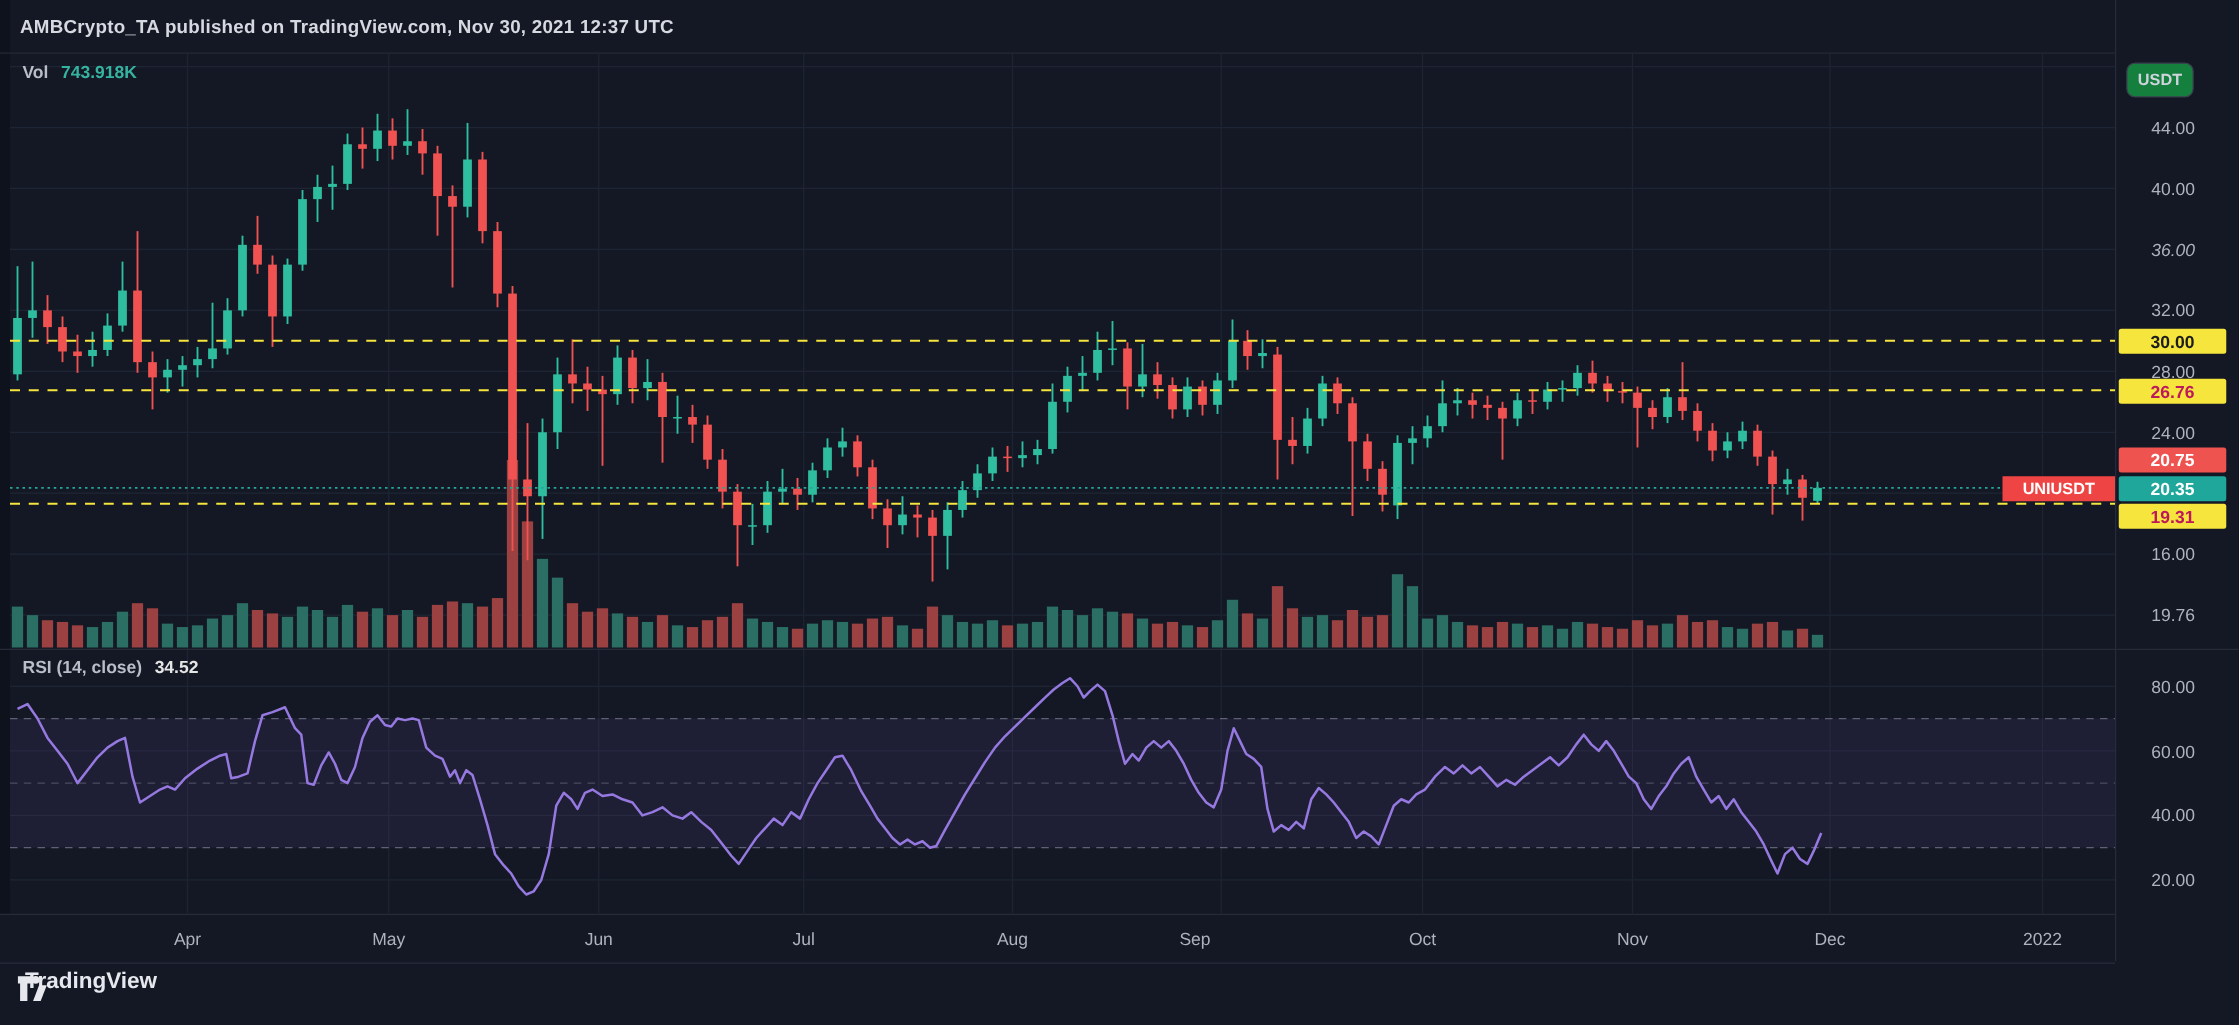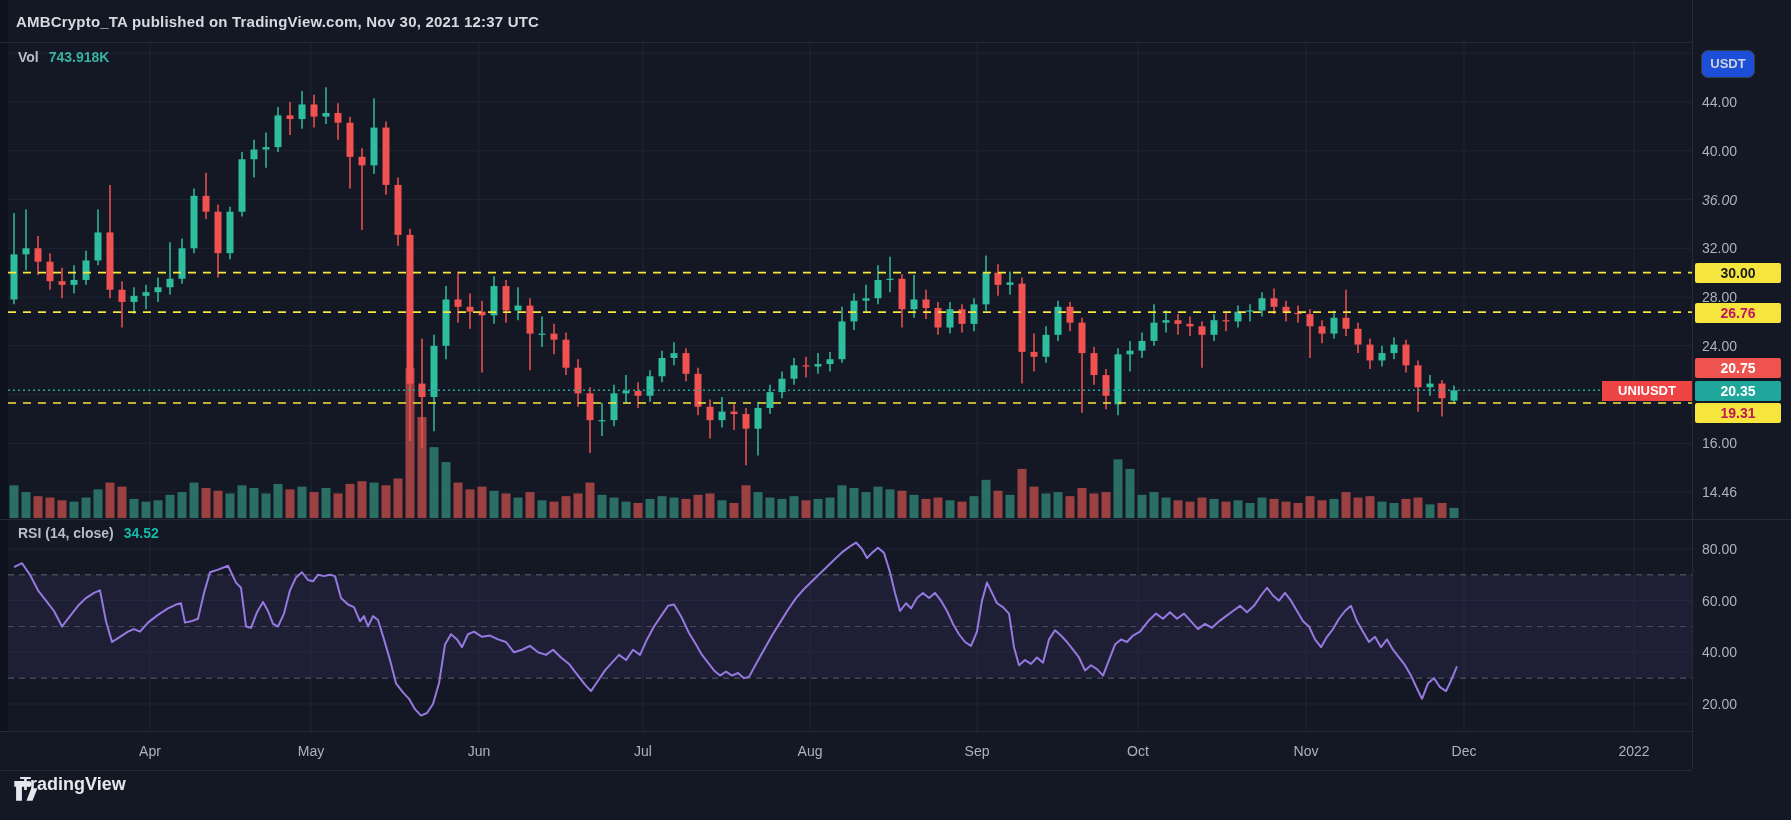--- a/index.html
+++ b/index.html
@@ -4,31 +4,31 @@
 <style>
   html,body{margin:0;padding:0;background:#0d1117;}
   .app{position:relative;width:1791px;height:820px;background:#141824;
        font-family:"Liberation Sans",sans-serif;overflow:hidden;}
   .left-strip{position:absolute;left:0;top:0;width:8px;height:769px;background:#0e121c;}
   .header{position:absolute;left:16px;top:8px;height:28px;line-height:28px;
           color:#d6d9e0;font-size:15px;font-weight:700;letter-spacing:.2px;}
   .legend{position:absolute;left:18px;font-size:14px;font-weight:700;color:#b9bdc7;}
   .legend .val{margin-left:10px;font-weight:700;}
   #vol-legend{top:49px;} #vol-legend .val{color:#35b3a0;}
-  #rsi-legend{top:525px;} #rsi-legend .val{color:#14b8a6;}
+  #rsi-legend{top:525px;} #rsi-legend .val{color:#e5e5e5;}
   svg{position:absolute;left:0;top:0;}
   .price-axis{position:absolute;left:1692px;top:0;width:99px;height:769px;
               border-left:1px solid #262b3a;background:#141824;}
   .axis-split{position:absolute;left:0;top:519px;width:99px;height:1px;background:#262b3a;}
-  .tick{position:absolute;left:9px;transform:translateY(-50%);font-size:14px;color:#aeb2bd;}
+  .tick{position:absolute;left:28px;transform:translateY(-50%);font-size:14px;color:#aeb2bd;}
   .badge{position:absolute;left:2px;transform:translateY(-50%);width:86px;text-align:center;
          font-size:14px;font-weight:700;padding:2px 0;border-radius:2px;}
   .usdt-btn{position:absolute;left:8px;top:50px;width:52px;height:26px;line-height:26px;
             text-align:center;color:#cfd3dd;font-size:13px;font-weight:700;
-            border:1px solid #3a3f4e;border-radius:7px;background:#1d4ed8;cursor:pointer;}
+            border:1px solid #3a3f4e;border-radius:7px;background:#15803d;cursor:pointer;}
   .symbol-tag{position:absolute;left:1602px;top:381px;width:90px;height:20px;line-height:20px;
               background:#ef4444;color:#fff;font-size:13px;font-weight:700;text-align:center;}
   .time-axis{position:absolute;left:0;top:731px;width:1692px;height:38px;
              border-top:1px solid #262b3a;border-bottom:1px solid #262b3a;background:#141824;}
   .time-label{position:absolute;top:0;height:38px;line-height:38px;transform:translateX(-50%);
               font-size:14px;color:#aeb2bd;}
   .pane-top{position:absolute;left:0;top:42px;width:1791px;height:1px;background:#232837;}
   .pane-split{position:absolute;left:0;top:519px;width:1692px;height:1px;background:#262b3a;}
   .watermark{position:absolute;left:12px;top:774px;display:flex;align-items:center;cursor:pointer;}
   .watermark .wm-text{color:#e6e8ee;font-size:18px;font-weight:700;margin-left:8px;}
@@ -455,39 +455,39 @@
   <div class="price-axis">
     <div class="usdt-btn">USDT</div>
     <div class="axis-split"></div>
   <div class="tick" style="top: 102px;">44.00</div>
       <div class="tick" style="top: 150.76px;">40.00</div>
       <div class="tick" style="top: 199.52px; font-style: italic;">36.00</div>
       <div class="tick" style="top: 248.28px;">32.00</div>
       <div class="tick" style="top: 297.04px;">28.00</div>
       <div class="tick" style="top: 345.8px;">24.00</div>
       <div class="tick" style="top: 443.32px;">16.00</div>
-      <div class="tick" style="top: 492.08px;">14.46</div>
+      <div class="tick" style="top: 492.08px;">19.76</div>
       <div class="tick" style="top: 549px;">80.00</div>
       <div class="tick" style="top: 600.66px;">60.00</div>
       <div class="tick" style="top: 652.32px;">40.00</div>
       <div class="tick" style="top: 703.98px;">20.00</div>
       <div class="badge" style="top: 273px; background: rgb(246, 229, 61); color: rgb(28, 28, 28);">30.00</div>
       <div class="badge" style="top: 313px; background: rgb(246, 229, 61); color: #be185d;">26.76</div>
       <div class="badge" style="top: 368px; background: rgb(239, 83, 80); color: rgb(255, 255, 255);">20.75</div>
       <div class="badge" style="top: 391px; background: rgb(31, 167, 155); color: rgb(255, 255, 255);">20.35</div>
       <div class="badge" style="top: 413px; background: rgb(246, 229, 61); color: #be185d;">19.31</div>
     </div>
 
   <div class="time-axis">
       <div class="time-label" style="left: 150px;">Apr</div>
       <div class="time-label" style="left: 311px;">May</div>
       <div class="time-label" style="left: 479px;">Jun</div>
       <div class="time-label" style="left: 643px;">Jul</div>
       <div class="time-label" style="left: 810px;">Aug</div>
-      <div class="time-label" style="left: 977px;">Sep</div>
+      <div class="time-label" style="left: 956px;">Sep</div>
       <div class="time-label" style="left: 1138px;">Oct</div>
       <div class="time-label" style="left: 1306px;">Nov</div>
       <div class="time-label" style="left: 1464px;">Dec</div>
       <div class="time-label" style="left: 1634px;">2022</div>
     </div>
 
   <div class="watermark">
     <svg width="28" height="28" viewBox="0 0 24 24">
       <path d="M2 6h10v5H8.5v12H3.5V11H2z" fill="#e6e8ee"></path>
       <circle cx="14.2" cy="8.5" r="2.6" fill="#e6e8ee"></circle>

